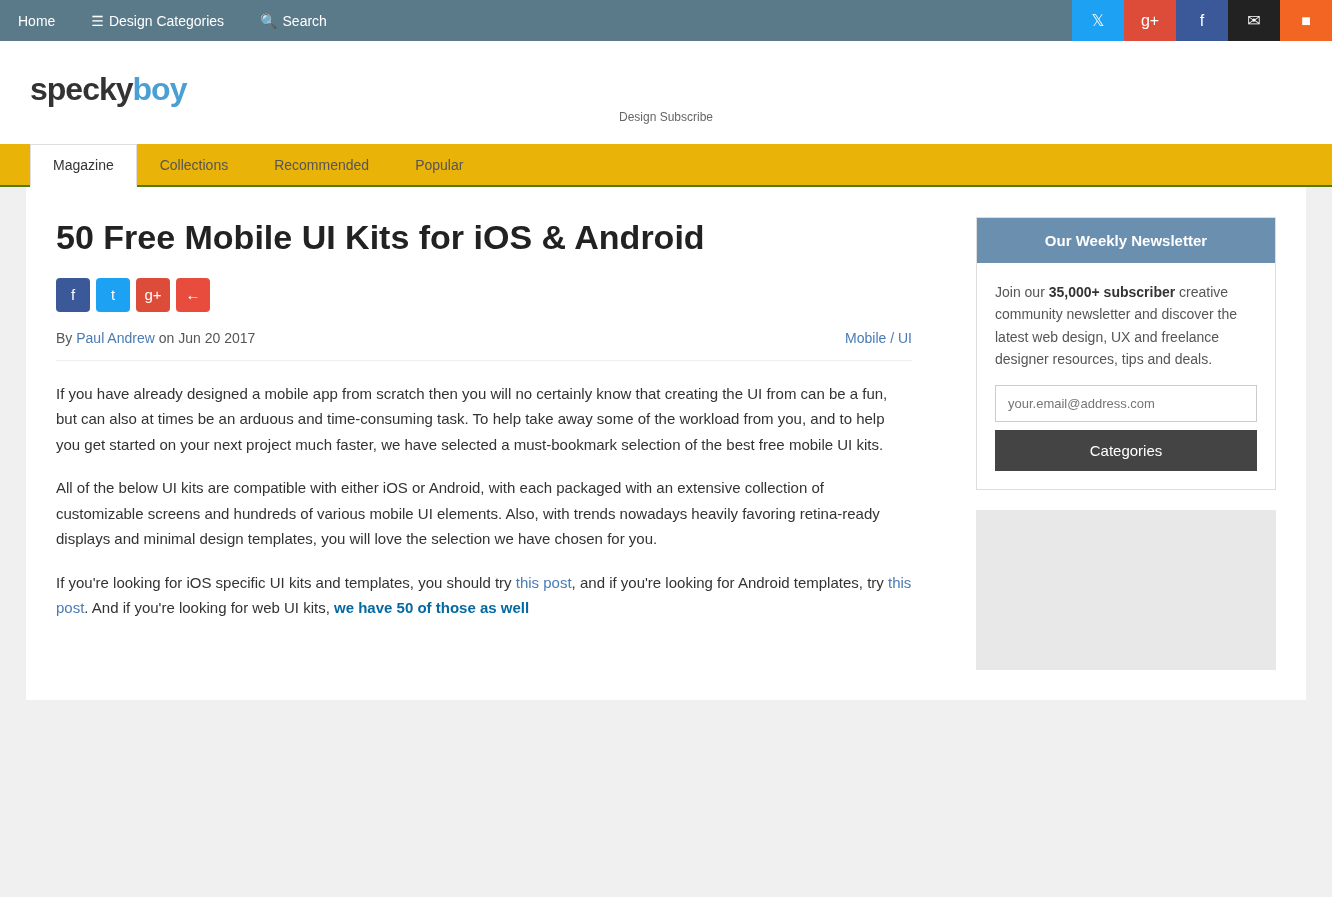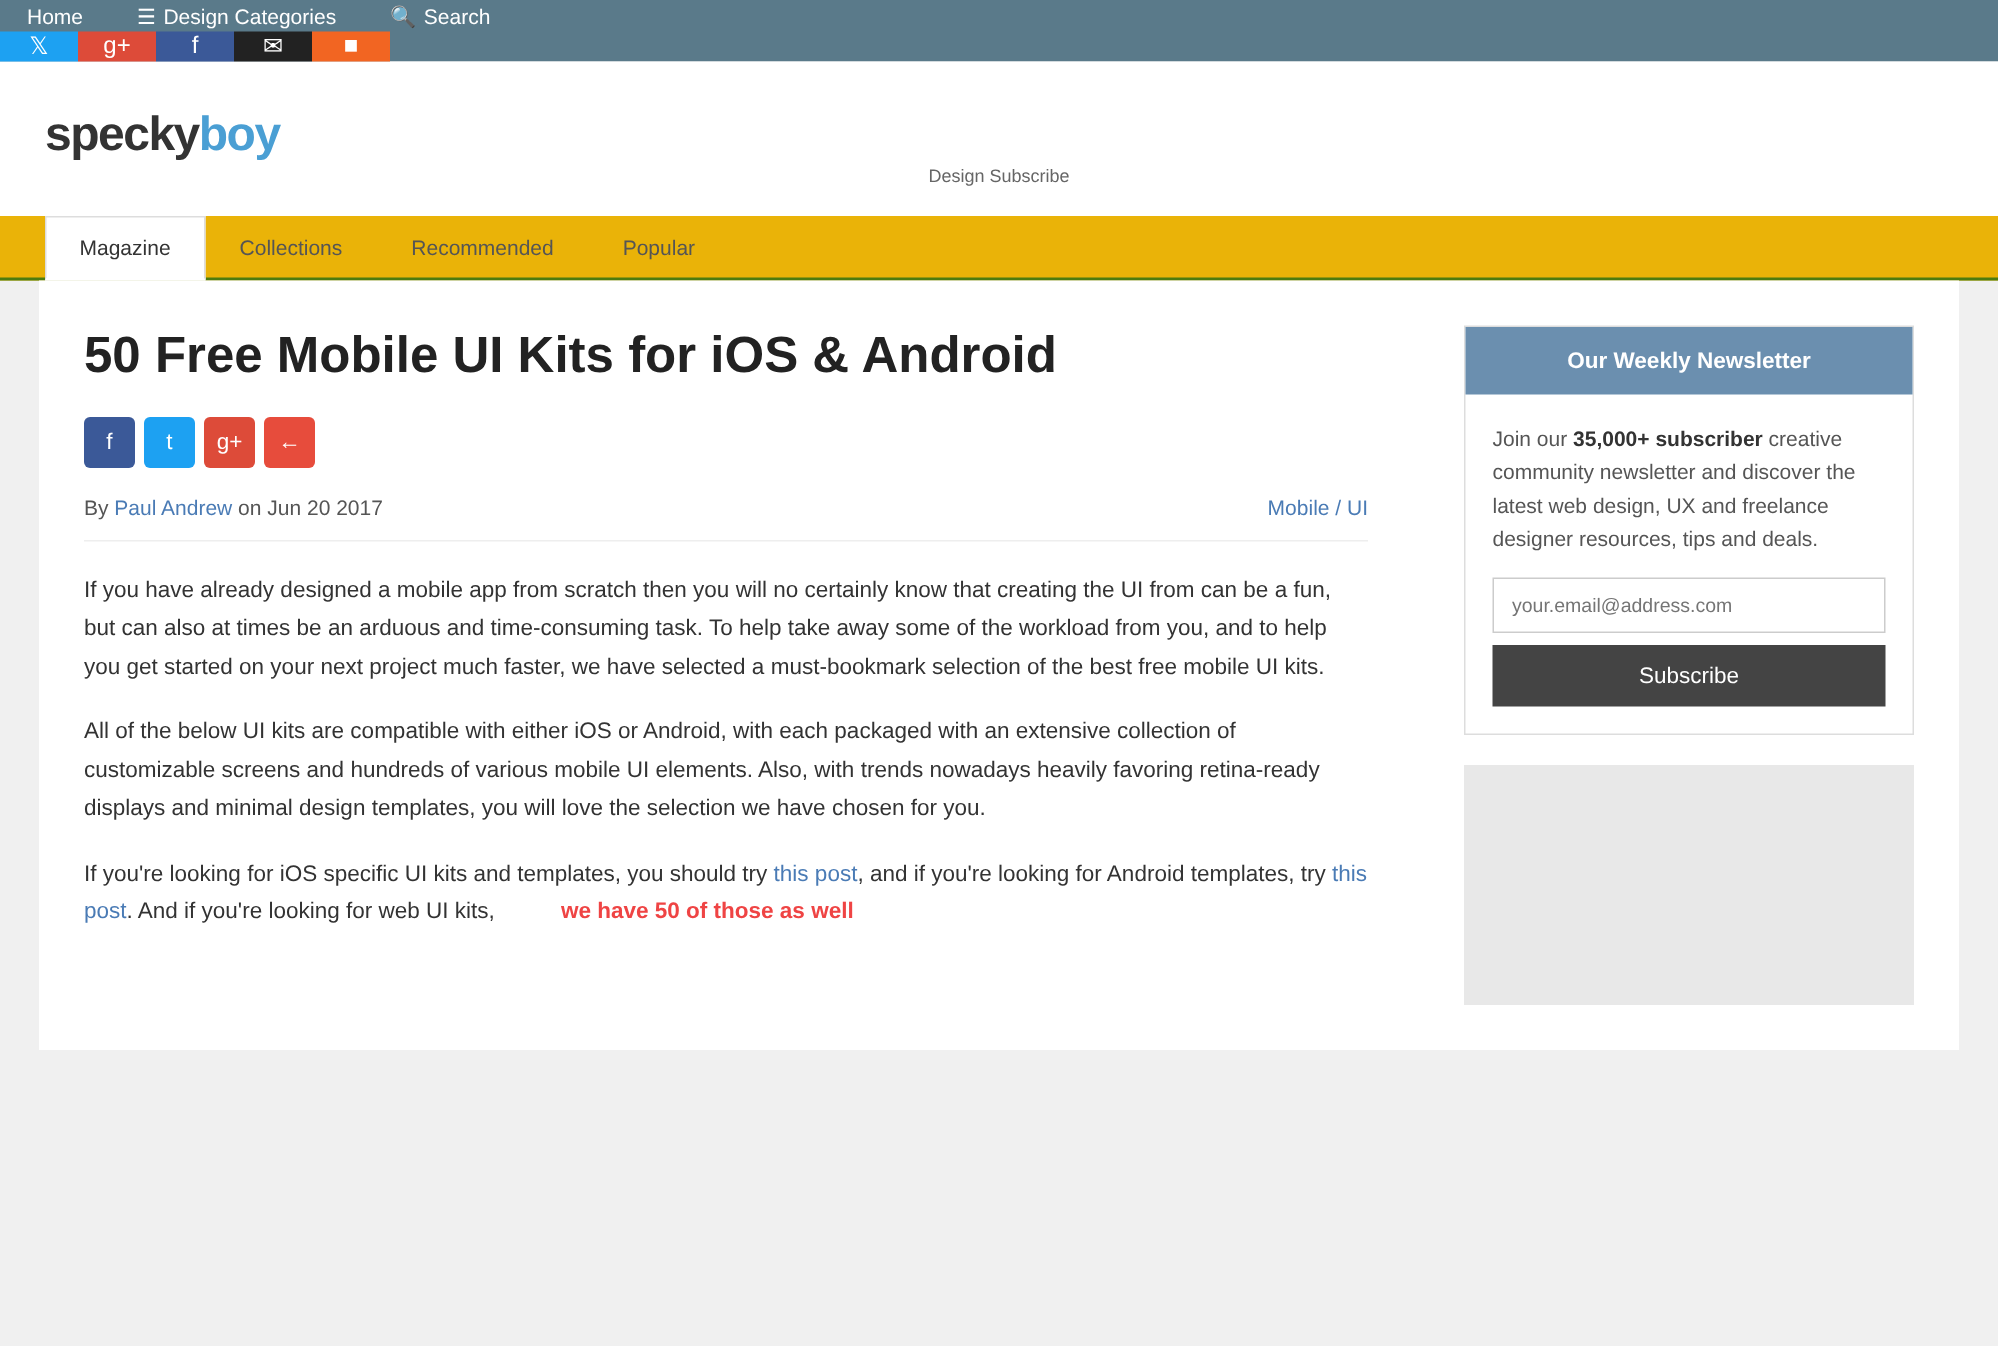--- a/index.html
+++ b/index.html
@@ -4,21 +4,20 @@
   <style>
     * { margin: 0; padding: 0; box-sizing: border-box; }
     body { font-family: Arial, sans-serif; background: #f0f0f0; font-size: 15px; color: #333; }
 
     
     .top-nav {
       background: #5a7a8a;
       display: flex;
       align-items: stretch;
       height: 41px;
-      flex-direction: column;
     }
     .top-nav .nav-left {
       display: flex;
       align-items: stretch;
       flex: 1;
     }
     .top-nav .nav-item {
       color: #fff;
       text-decoration: none;
       display: flex;
@@ -157,21 +156,21 @@
     }
     .article-meta a { color: #4a7bb5; text-decoration: none; }
     .article-meta .category a { color: #4a7bb5; }
     .article-body p {
       line-height: 1.7;
       margin-bottom: 18px;
       color: #333;
       font-size: 15px;
     }
     .article-body a { color: #4a7bb5; text-decoration: none; }
-    .article-body a.bold-link { font-weight: bold; color: #ef4444; margin-left: 40px; }
+    .article-body a.bold-link { font-weight: bold; color: #0369a1; }
 
     
     .newsletter-box {
       background: #fff;
       border: 1px solid #ddd;
     }
     .newsletter-header {
       background: #6b8faf;
       color: #fff;
       font-size: 15px;
@@ -302,20 +301,20 @@
     </main>
 
     <aside class="sidebar">
       <div class="newsletter-box">
         <div class="newsletter-header">Our Weekly Newsletter</div>
         <div class="newsletter-body">
           <p>
             <span>Join our </span><strong>35,000+ subscriber</strong><span> creative community newsletter and discover the latest web design, UX and freelance designer resources, tips and deals.</span>
           </p>
           <input class="newsletter-email" type="email" placeholder="your.email@address.com" style="">
-          <button class="newsletter-submit">Subscribe</button>
+          <button class="newsletter-submit">Categories</button>
         </div>
       </div>
       <div class="sidebar-ad"></div>
     </aside>
 
   </div>
 </div>
 
 </body></html>

